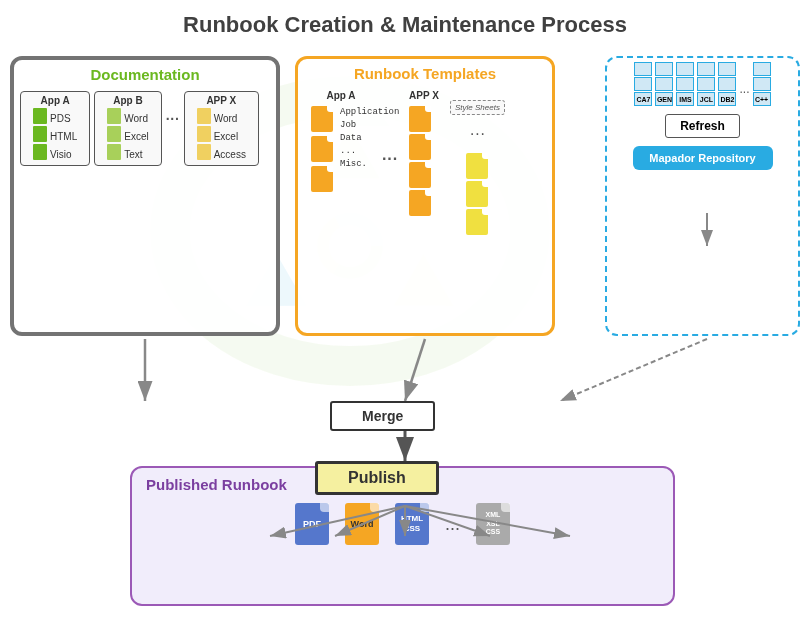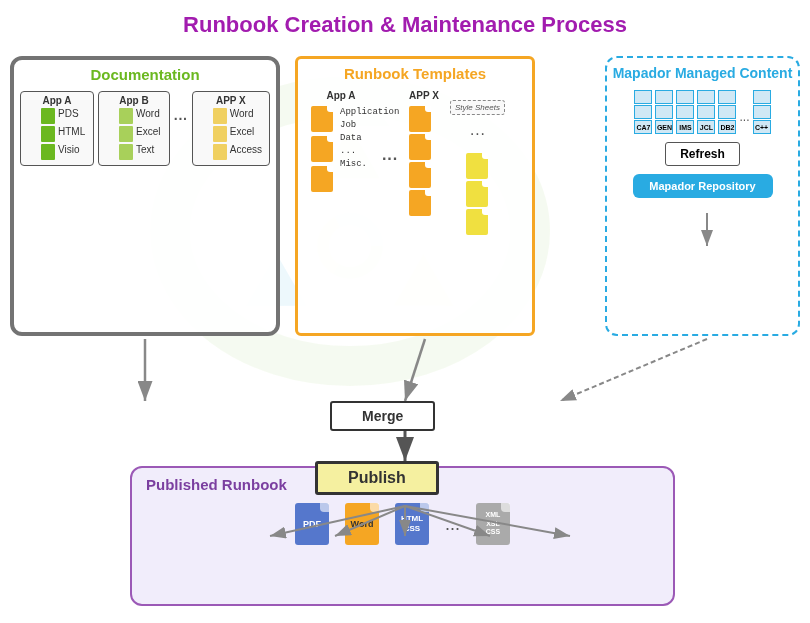--- a/index.html
+++ b/index.html
@@ -9,21 +9,21 @@
       background: #fff;
       font-family: Arial, sans-serif;
       overflow: hidden;
       position: relative;
     }
 
     .main-title {
       text-align: center;
       font-size: 22px;
       font-weight: bold;
-      color: #a21caf;
+      color: #404040;
       padding: 12px 0 8px 0;
     }
 
     .diagram-area {
       position: relative;
       width: 810px;
       height: 570px;
     }
 
     
@@ -55,24 +55,24 @@
       font-weight: bold;
       color: #6bb820;
       padding: 6px 0 4px 0;
     }
 
     
     .tmpl-box {
       position: absolute;
       top: 10px;
       left: 295px;
-      width: 240px;
+      width: 260px;
       height: 280px;
       border: 3px solid #f5a623;
-      border-radius: 6px;
+      border-radius: 12px;
       background: rgba(255,255,255,0.9);
       z-index: 1;
     }
     .tmpl-box-title {
       text-align: center;
       font-size: 15px;
       font-weight: bold;
       color: #f5a623;
       padding: 6px 0 4px 0;
     }
@@ -136,23 +136,23 @@
     .app-subbox-title {
       font-size: 10px;
       font-weight: bold;
       color: #333;
       text-align: center;
       margin-bottom: 2px;
     }
 
     .doc-item {
       display: flex;
-      align-items: flex-start;
+      align-items: flex-end;
       gap: 3px;
-      margin: 2px 16px;
+      margin: 2px 8px;
       font-size: 10px;
       color: #333;
     }
 
     .icon-doc {
       width: 14px;
       height: 16px;
       border-radius: 1px;
       display: inline-block;
       flex-shrink: 0;
@@ -514,21 +514,20 @@
         <div style="margin-top:8px;">
           <span class="tmpl-doc-yellow" style="display:block;margin:2px auto;"></span>
           <span class="tmpl-doc-yellow" style="display:block;margin:2px auto;"></span>
           <span class="tmpl-doc-yellow" style="display:block;margin:2px auto;"></span>
         </div>
       </div>
     </div>
   </div>
 
   <div class="mapador-box">
-    <div class="mapador-box-title">Mapador Managed Content</div>
     <div class="mapador-content">
 
       <div class="mapador-stack">
         <div class="stack-col">
           <div class="stack-item"></div>
           <div class="stack-item"></div>
           <div class="stack-item" style="font-size:7px;font-weight:bold;">CA7</div>
         </div>
         <div class="stack-col">
           <div class="stack-item"></div>

